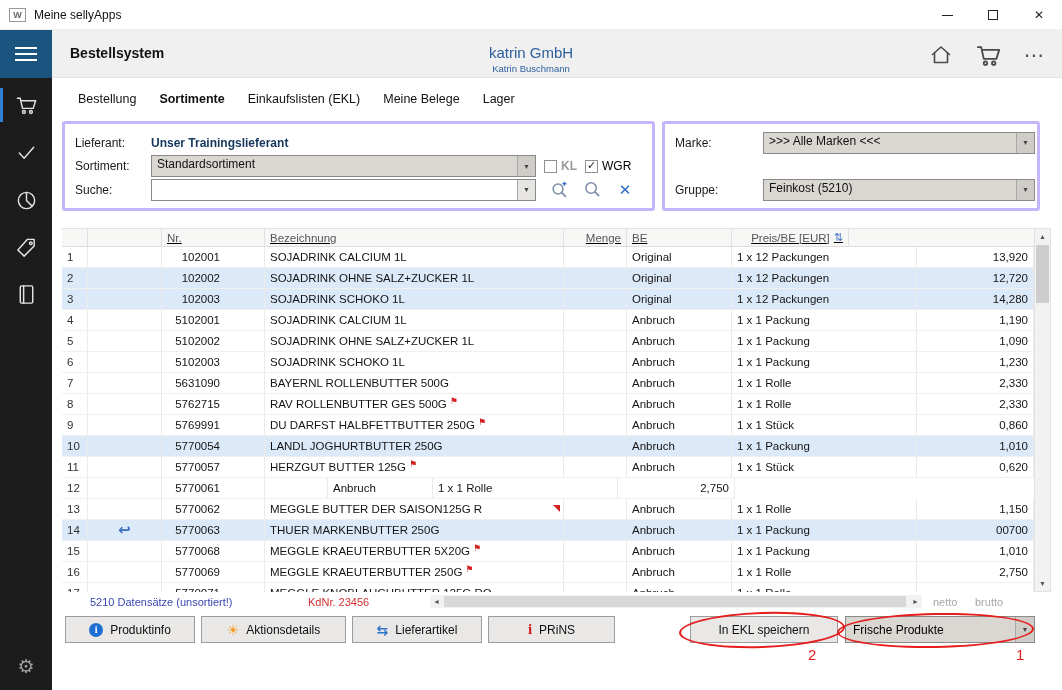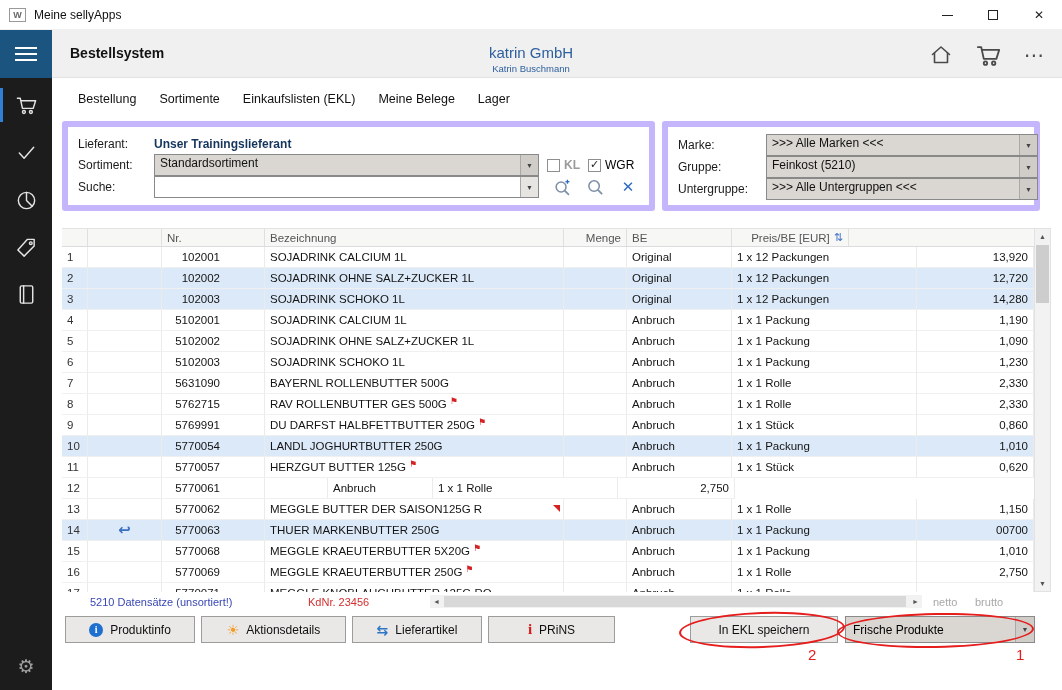--- a/index.html
+++ b/index.html
@@ -33,24 +33,24 @@
   .company { font-size:15px; color:#2d5f9e; }
   .user { font-size:9.5px; color:#2d5f9e; margin-top:2px; }
   .header-icons { position:absolute; right:18px; top:42px; display:flex; gap:22px; align-items:center; height:26px; }
   .hic { display:flex; align-items:center; justify-content:center; cursor:pointer; }
   .hic svg { stroke:#4a4a4a; fill:none; stroke-width:1.6; stroke-linecap:round; stroke-linejoin:round; }
   .more-dots { font-size:20px; color:#4a4a4a; line-height:10px; }
 
   
   .tabs { position:absolute; left:78px; top:92px; display:flex; gap:23px; font-size:12.5px; color:#111; }
   .tab { cursor:pointer; }
-  .tab.active { font-weight:normal; }
-
-  
-  .fbox { position:absolute; top:121px; border:6px solid #c4b5fd; border-radius:3px; background:#fff; padding:7px 8px 7px 10px; display:flex; flex-direction:column; justify-content:space-between; }
+  .tab.active { font-weight:bold; }
+
+  
+  .fbox { position:absolute; top:121px; border:3px solid #c4b5fd; border-radius:3px; background:#fff; padding:7px 8px 7px 10px; display:flex; flex-direction:column; justify-content:space-between; }
   .fbox-left { left:62px; width:593px; height:90px; }
   .fbox-right { left:662px; width:378px; height:90px; }
   .frow { display:flex; align-items:center; height:23px; }
   .flabel { width:76px; font-size:12px; color:#1a1a1a; flex:none; }
   .fbox-right .flabel { width:88px; }
   .fvalue { font-size:12px; font-weight:bold; color:#14365c; }
   .combo { position:relative; height:22px; background:#dad7d2; border:1px solid #898989; display:flex; align-items:center; font-size:12px; color:#111; padding:0 22px 4px 5px; flex:none; cursor:pointer; }
   .combo-text { white-space:nowrap; overflow:hidden; }
   .combo-btn { position:absolute; right:0; top:0; width:18px; height:100%; display:flex; align-items:center; justify-content:center; font-size:7px; color:#444; border-left:1px solid #a9a9a9; background:#d0cdc8; }
   .combo.w385 { width:385px; }
@@ -58,21 +58,21 @@
   .combo.white .combo-btn { background:#e7e5e2; }
   .fbox-right .combo { width:272px; }
   .cb { display:flex; align-items:center; gap:4px; margin-left:8px; font-size:12px; cursor:pointer; }
   .cbx { width:13px; height:13px; border:1px solid #8f8f8f; background:#fff; display:flex; align-items:center; justify-content:center; font-size:11px; color:#222; flex:none; }
   .cb.checked .cbx::after { content:"✓"; margin-top:-1px; }
   .cbl.dim { color:#9b9b9b;font-weight:bold; }
   .sic { margin-left:13px; width:20px; height:20px; display:flex; align-items:center; justify-content:center; cursor:pointer; }
   .xic { color:#2f6bc0; font-weight:bold; font-size:15px; }
 
   
-  .thead { position:absolute; left:62px; top:228px; width:972px; height:19px; display:flex; background:#f7f7f6; border-top:1px solid #e3e3e3; border-bottom:1px solid #dcdcdc; }
+  .thead { position:absolute; left:62px; top:228px; width:972px; height:19px; display:flex; background:#f7f7f6; border-top:1px solid #e3e3e3; border-bottom:1px solid #dcdcdc;text-decoration:underline; }
   .th { display:flex; align-items:center; padding:0 5px; font-size:11.5px; color:#555; border-right:1px solid #e0e0e0; overflow:hidden; }
   .tbody { position:absolute; left:62px; top:247px; width:972px; height:345px; overflow:hidden; }
   .tr { display:flex; height:21px; background:#fff; cursor:default; }
   .tr.tinted { background:#dce9f8; }
   .td { display:flex; align-items:center; padding:0 5px; font-size:11.5px; color:#141414; border-right:1px solid #ebebeb; border-bottom:1px solid #f0f0f0; white-space:nowrap; overflow:hidden; }
   .c0 { width:26px; flex:none; color:#333; }
   .c1 { width:74px; flex:none; justify-content:center; }
   .c2 { width:103px; flex:none; justify-content:flex-end; padding-right:44px; }
   .th.c2 { justify-content:flex-start; padding-right:5px; }
   .c3 { width:299px; flex:none; position:relative; }
@@ -265,27 +265,20 @@
         <span class="combo-btn">▼</span>
       </div>
     </div>
     <div class="frow">
       <span class="flabel">Gruppe:</span>
       <div class="combo">
         <span class="combo-text">Feinkost (5210)</span>
         <span class="combo-btn">▼</span>
       </div>
     </div>
-    <div class="frow">
-      <span class="flabel">Untergruppe:</span>
-      <div class="combo">
-        <span class="combo-text">&gt;&gt;&gt; Alle Untergruppen &lt;&lt;&lt;</span>
-        <span class="combo-btn">▼</span>
-      </div>
-    </div>
   </div>
 
   <div class="thead">
       <div class="th c0">
         <span></span>
       </div>
       <div class="th c1">
         <span></span>
       </div>
       <div class="th c2">

